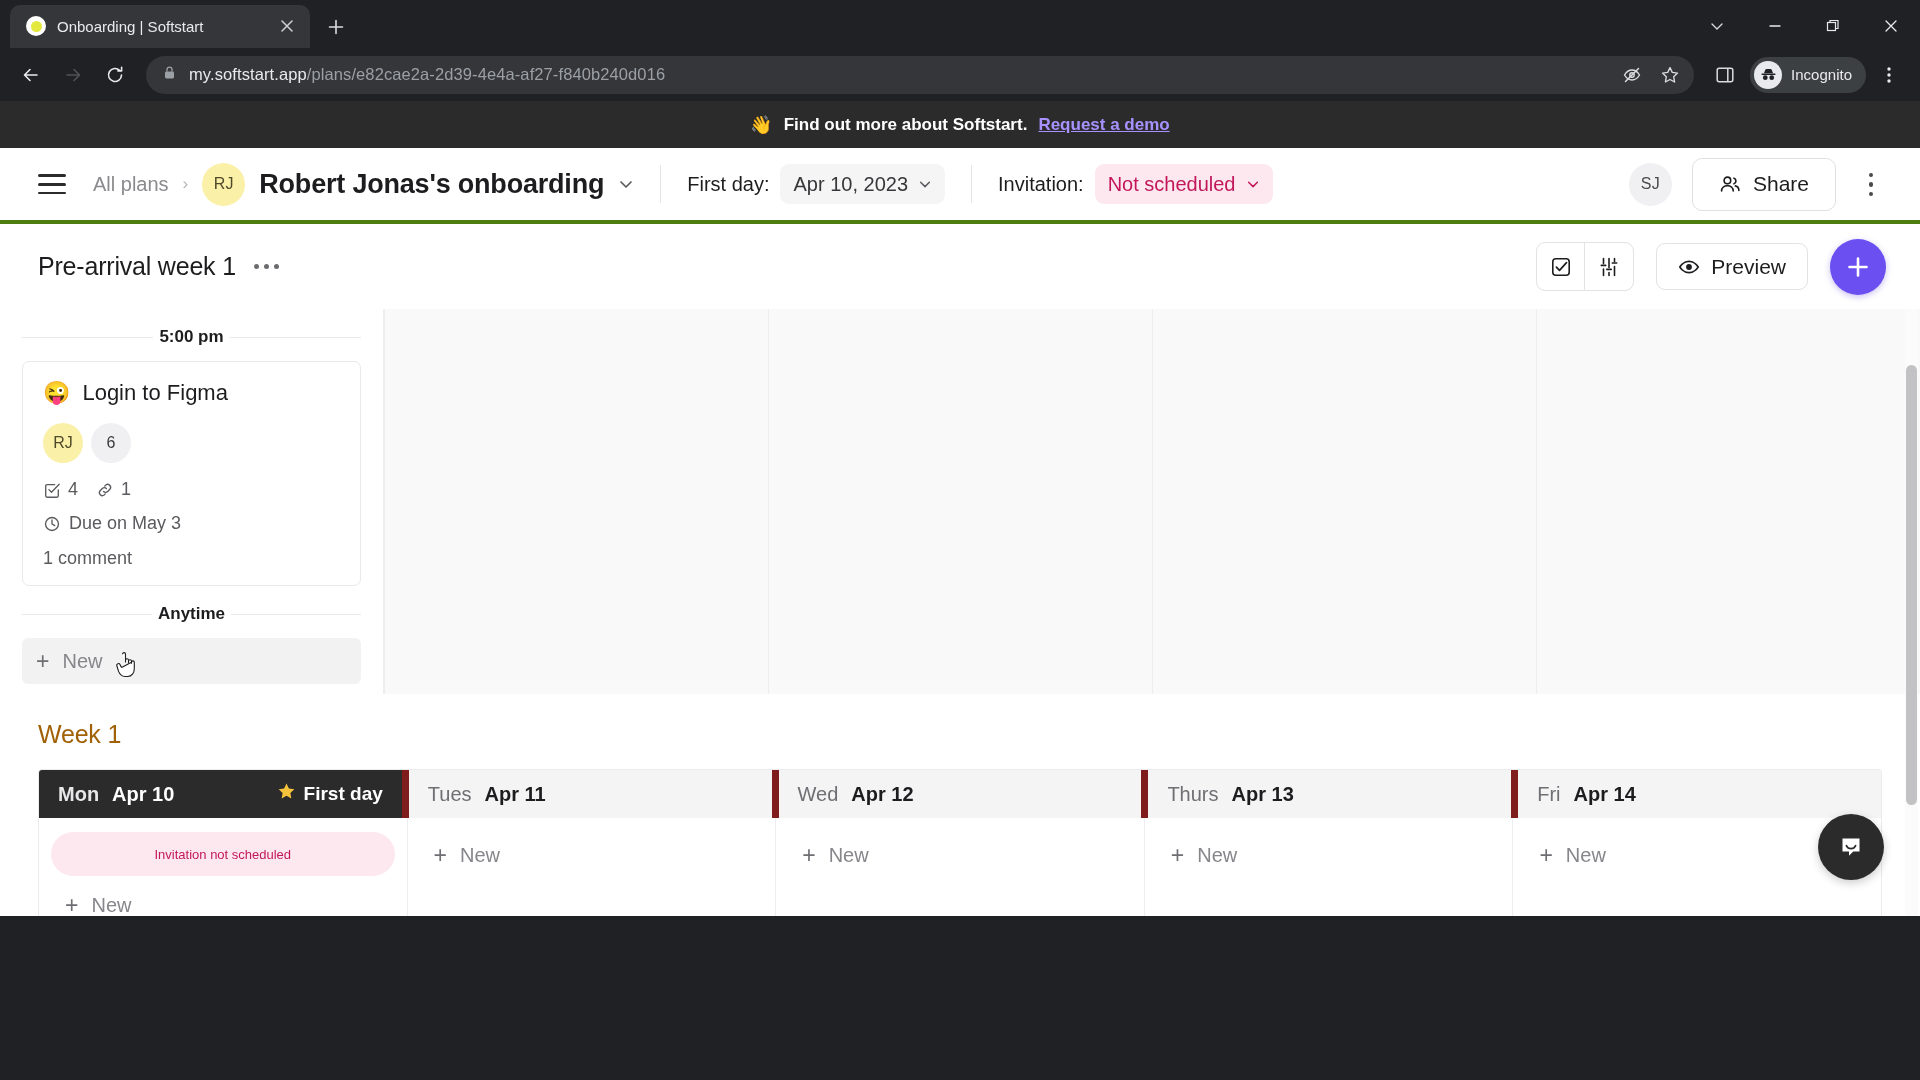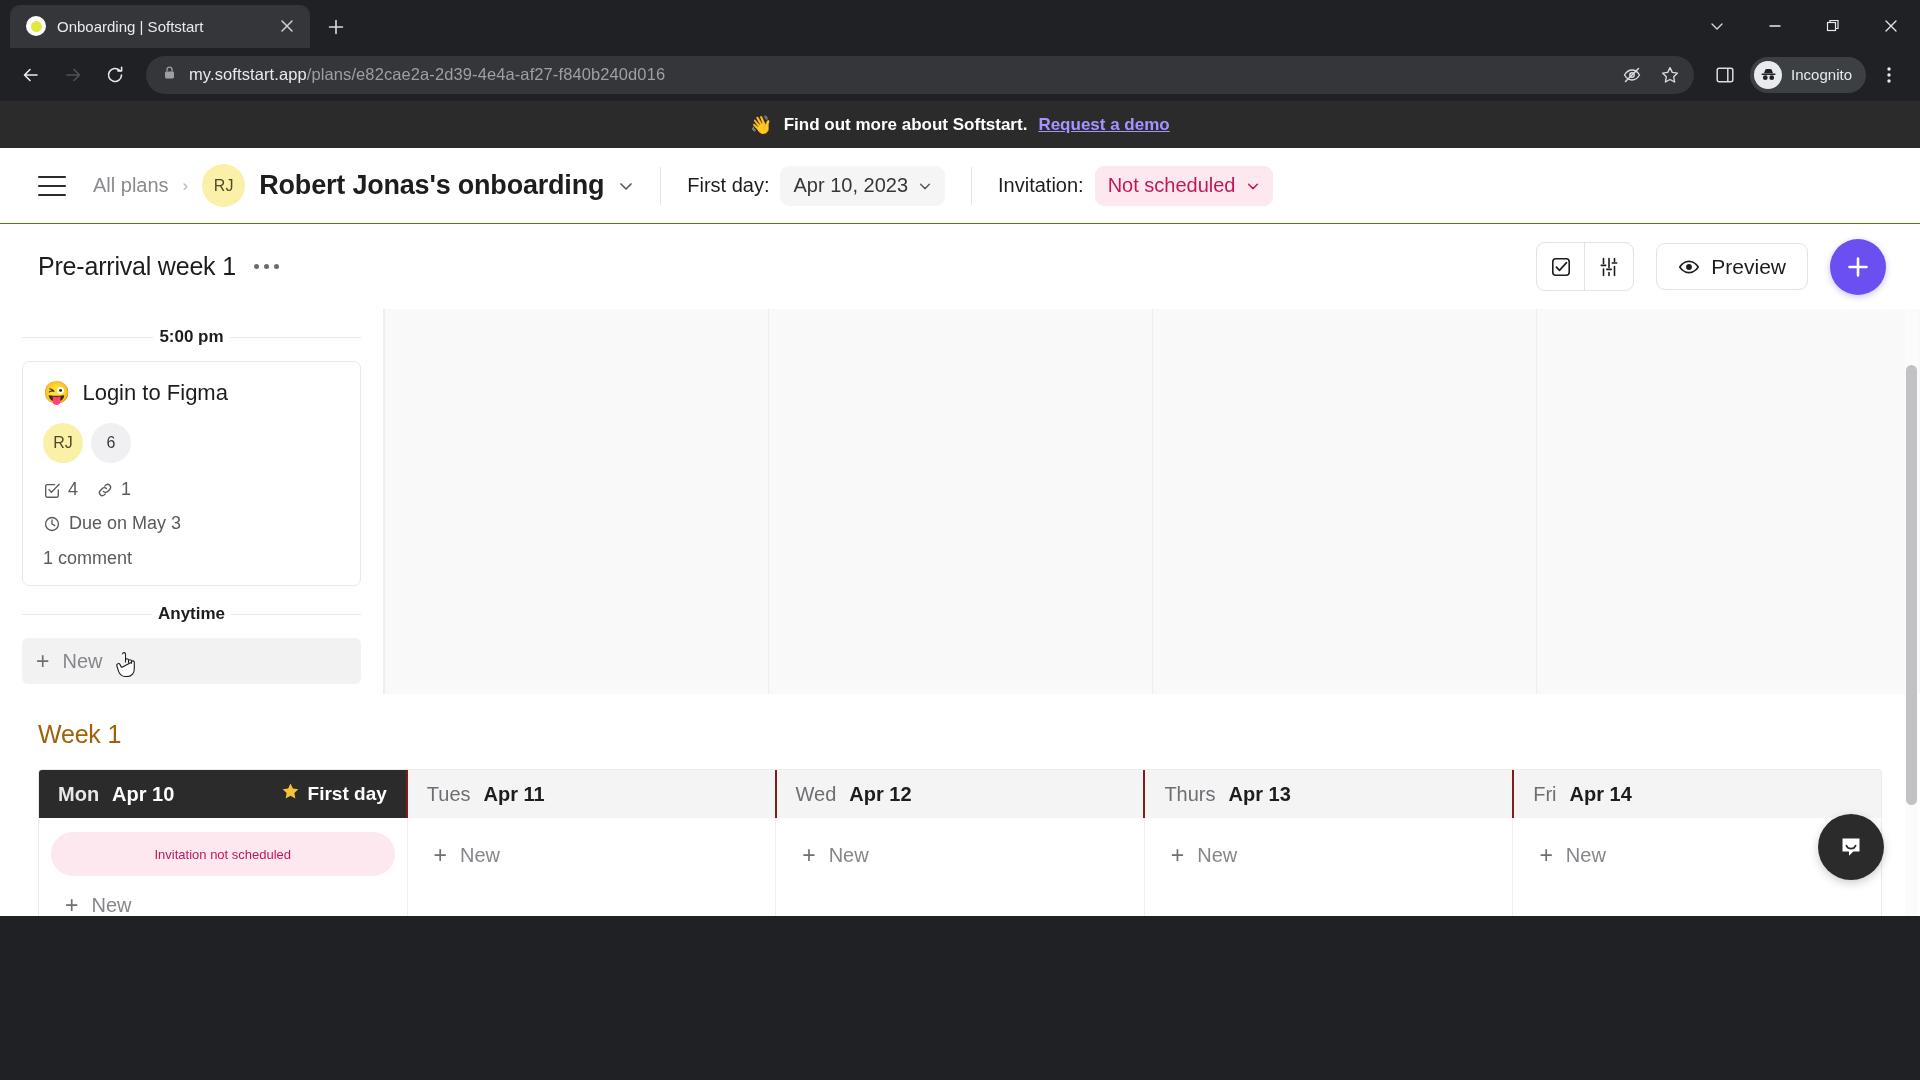--- a/index.html
+++ b/index.html
@@ -93,21 +93,21 @@
   .promo {
     height: 47px; background: #2b2b2b; color: #fff;
     display: flex; align-items: center; justify-content: center; gap: 11px;
     font-size: 17px; flex: 0 0 47px;
   }
   .promo .wave { font-size: 18px; }
   .promo .txt { font-weight: 700; }
   .promo a { color: #a892ff; text-decoration: underline; font-weight: 700; cursor: pointer; }
 
   .apphdr {
-    height: 76px; background: #fff; border-bottom: 1px solid #4d7c0f;
+    height: 76px; background: #fff; border-bottom: 4px solid #4d7c0f;
     display: flex; align-items: center; padding: 0 34px 0 38px; gap: 0; flex: 0 0 76px;
   }
   .burger { width: 28px; height: 20px; display: flex; flex-direction: column; justify-content: space-between; cursor: pointer; flex: 0 0 28px; }
   .burger span { display: block; height: 2.4px; background: #2b2b2b; border-radius: 2px; }
   .crumb { font-size: 20px; color: #8b8b8f; margin-left: 27px; cursor: pointer; }
   .crumb-sep { margin: 0 14px; color: #b5b5b8; font-size: 17px; }
   .av {
     width: 43px; height: 43px; border-radius: 50%;
     display: flex; align-items: center; justify-content: center;
     font-size: 16px; letter-spacing: .3px; flex: 0 0 43px;
@@ -195,21 +195,21 @@
   .new-row.hovered { background: #f2f2f3; position: relative; }
   .new-row .plus { font-size: 23px; color: #6e6e73; line-height: 1; font-weight: 300; }
   .cursor-hand { position: absolute; left: 92px; top: 14px; font-size: 22px; pointer-events: none; }
 
   .week-label { font-size: 25px; color: #a16207; padding: 26px 0 20px 38px; background: #fff; letter-spacing: -.2px; }
 
   .dayhdr-row { display: flex; margin: 0 38px; border: 1px solid #ebebed; border-bottom: none; border-radius: 4px 4px 0 0; overflow: hidden; }
   .dayhdr {
     flex: 1 1 0; height: 48px; background: #f4f4f5;
     display: flex; align-items: center; gap: 13px; padding: 0 19px;
-    border-left: 2px solid #7f1d1d; font-size: 20px; min-width: 0;
+    border-left: 7px solid #7f1d1d; font-size: 20px; min-width: 0;
   }
   .dayhdr:first-child { border-left: none; }
   .dayhdr .dow { color: #6e6e73; }
   .dayhdr .dnum { color: #1d1d1f; font-weight: 700; }
   .dayhdr.first { background: #2b2b2b; }
   .dayhdr.first .dow { color: #e7e7e9; font-weight: 700; }
   .dayhdr.first .dnum { color: #fff; font-weight: 700; }
   .firstday-badge { margin-left: auto; display: flex; align-items: center; gap: 8px; color: #fff; font-weight: 700; font-size: 19px; }
 
   .daybody-row { display: flex; margin: 0 38px; border: 1px solid #ebebed; border-top: none; min-height: 150px; background: #fff; }
@@ -382,20 +382,36 @@
 
       <span class="vdiv"></span>
       <span class="field-label">Invitation:</span>
       <span class="pill pink">
         <span>Not scheduled</span>
         <svg width="14" height="14" viewBox="0 0 16 16">
             <path d="M3 6l5 5 5-5" stroke="#c2185b" stroke-width="1.7" fill="none" stroke-linecap="round" stroke-linejoin="round"></path>
           </svg>
       </span>
 
+      <span class="hdr-right">
+        <span class="av gray">SJ</span>
+        <span class="share-btn">
+          <svg width="22" height="22" viewBox="0 0 22 22">
+            <circle cx="8.4" cy="7.4" r="3.3" stroke="#1d1d1f" stroke-width="1.6" fill="none"></circle>
+            <path d="M2.6 18c0-3.3 2.6-5.4 5.8-5.4S14.2 14.7 14.2 18" stroke="#1d1d1f" stroke-width="1.6" fill="none" stroke-linecap="round"></path>
+            <path d="M15 5.2a3 3 0 0 1 0 5.6M16.4 12.9c2.1.5 3.5 2.3 3.5 4.6" stroke="#1d1d1f" stroke-width="1.6" fill="none" stroke-linecap="round"></path>
+          </svg>
+          <span>Share</span>
+        </span>
+        <span class="kebab-v">
+            <i></i>
+            <i></i>
+            <i></i>
+          </span>
+      </span>
     </div>
 
     <div class="toolrow">
       <span class="section-title">Pre-arrival week 1</span>
       <span class="kebab-h">
           <i></i>
           <i></i>
           <i></i>
         </span>
       <span class="tool-right">

